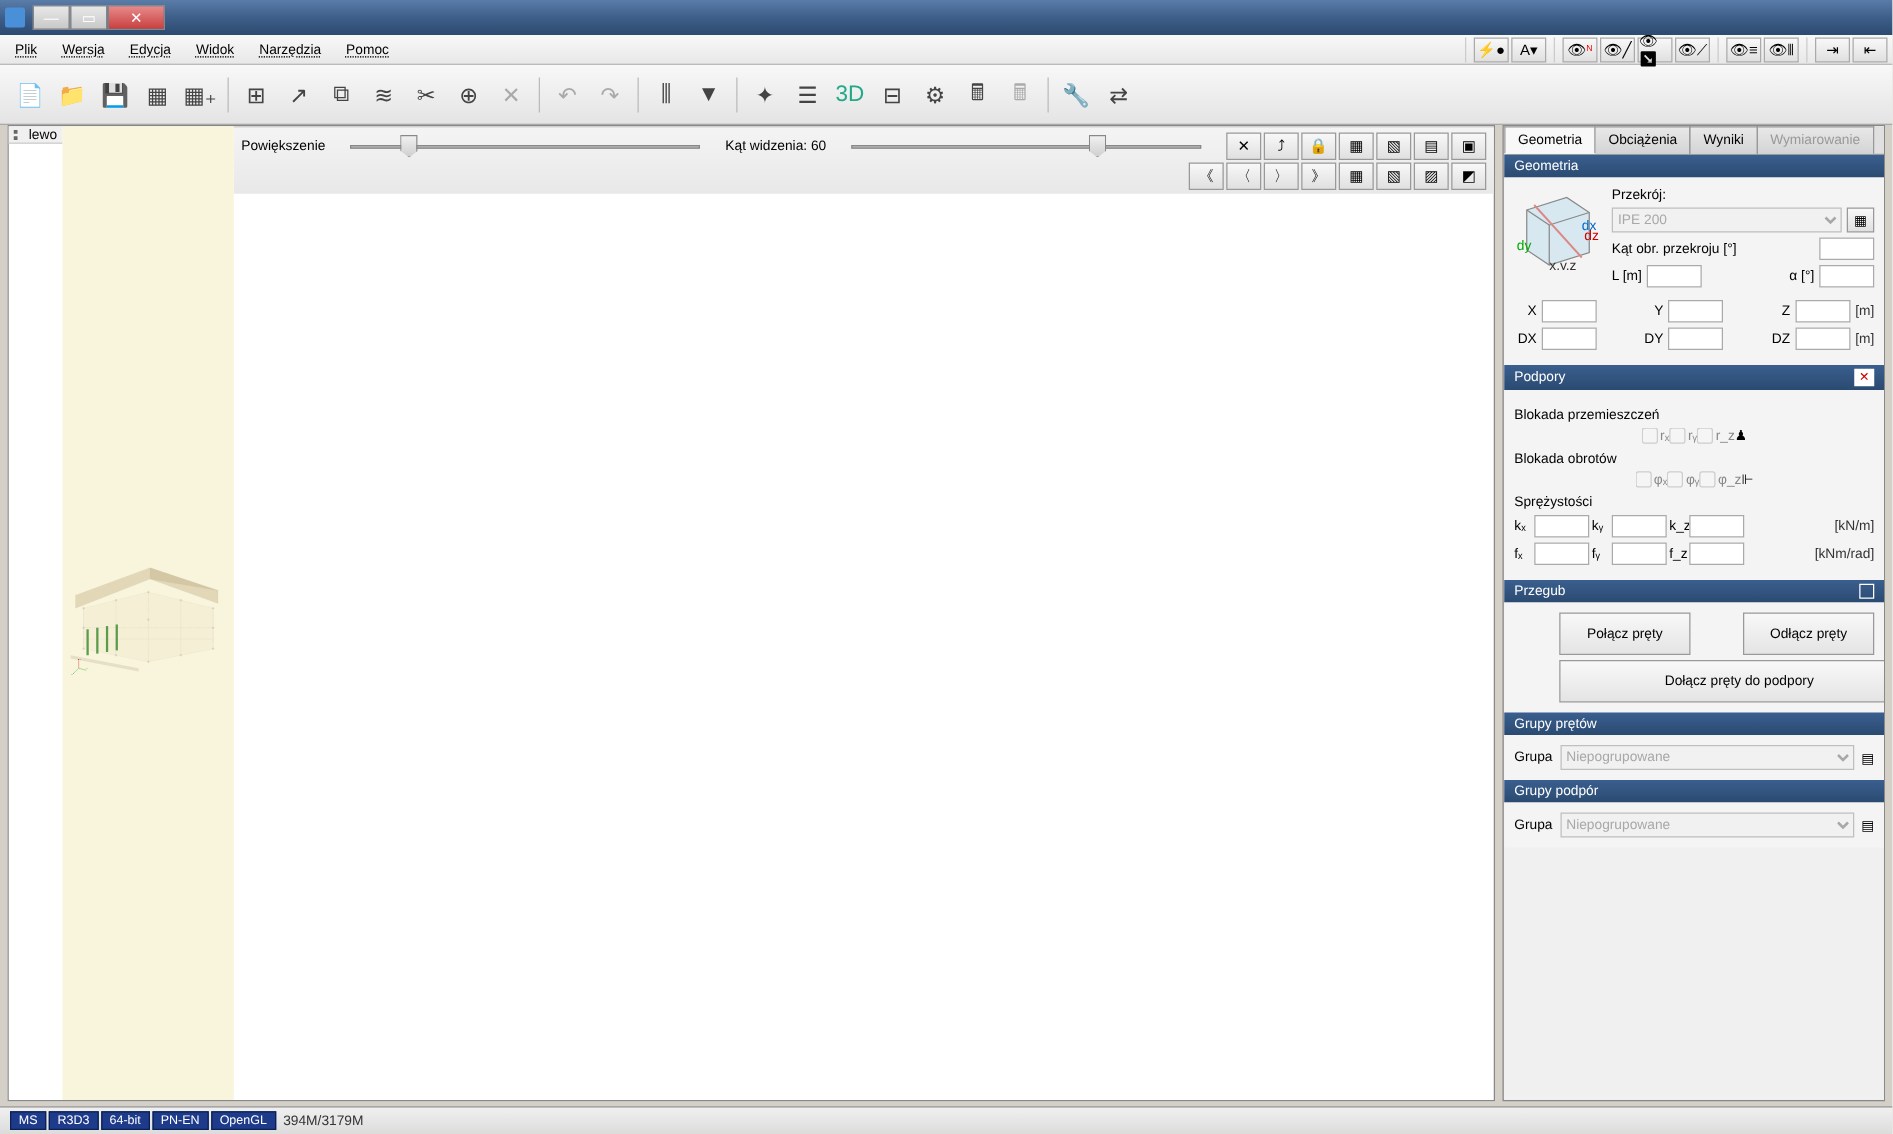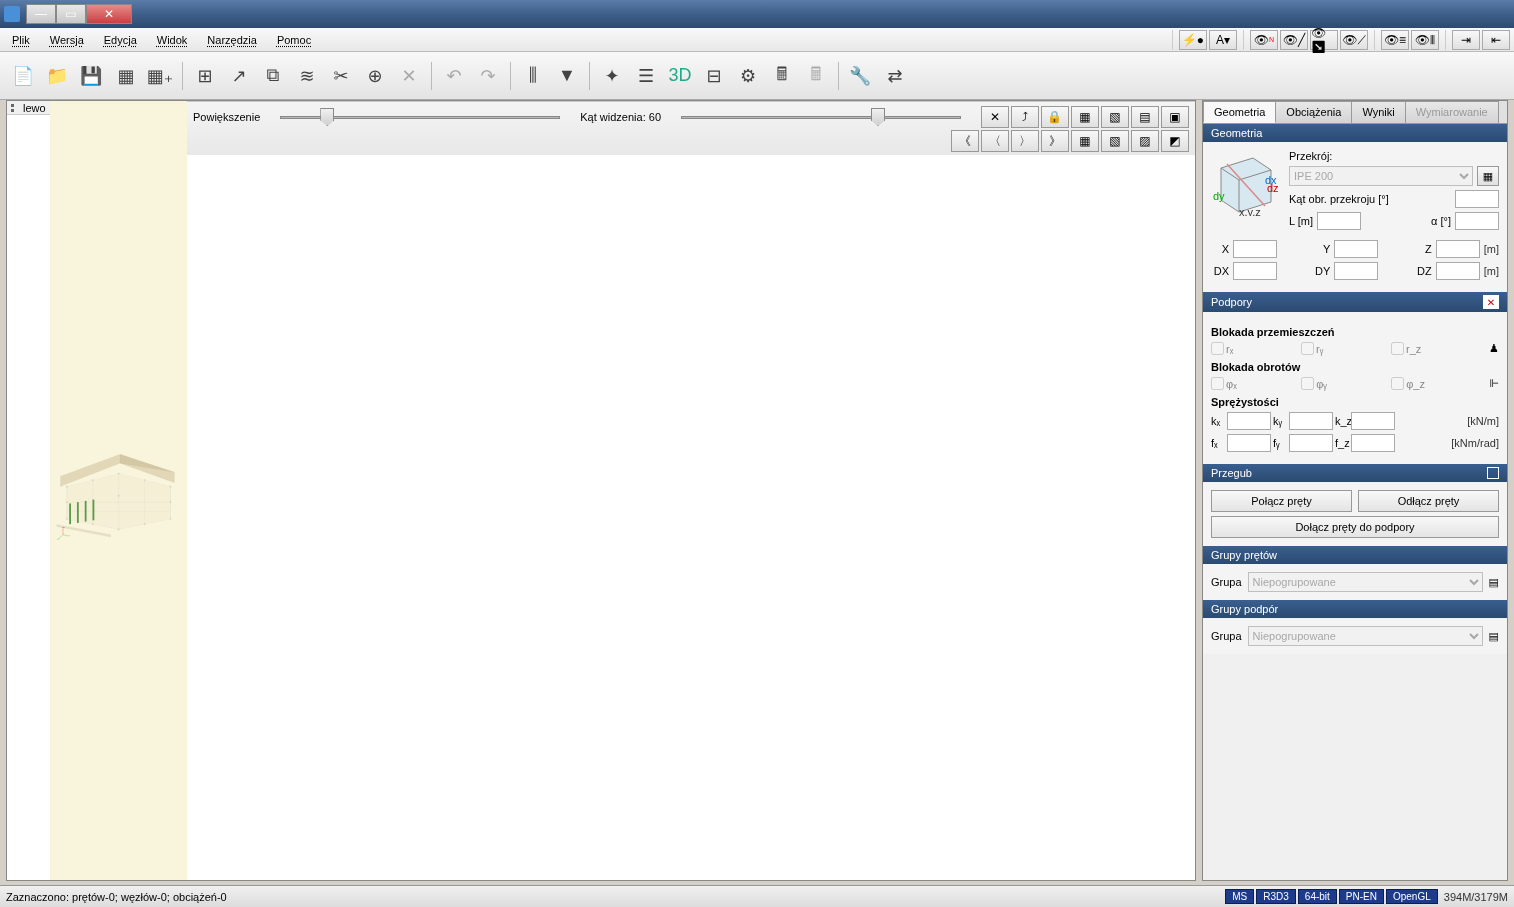--- a/index.html
+++ b/index.html
@@ -61,33 +61,33 @@
 .geo-top { display: flex; gap: 8px; }
 .geo-cube { width: 70px; height: 66px; position: relative; }
 .geo-right { flex: 1; }
 .form-row { display: flex; align-items: center; gap: 4px; margin-bottom: 4px; font-size: 11px; }
 .form-row label { min-width: 18px; text-align: right; }
 .form-row input { width: 44px; height: 18px; border: 1px solid #aaa; padding: 0 2px; font-size: 11px; }
 .form-row select { flex:1; height: 20px; border: 1px solid #aaa; background: #f0f0f0; font-size: 11px; color: #888; }
 .form-row .icon-btn { width: 22px; height: 20px; border: 1px solid #999; background: linear-gradient(#f8f8f8,#e0e0e0); display: flex; align-items: center; justify-content: center; cursor: pointer; }
 .unit { color: #333; font-size: 11px; }
 
-.sub-hdr { font-weight: bold; margin: 6px 0 4px; font-size: 11px; position: relative; }
+.sub-hdr { font-weight: normal; margin: 6px 0 4px; font-size: 11px; position: relative; }
 .sub-hdr::after { content:""; position: absolute; top: 50%; left: 100%; width: 200px; height: 1px; }
 
-.checks-row { display: flex; justify-content: space-between; align-items: center; margin-bottom: 6px; }
+.checks-row { display: flex; justify-content: center; align-items: center; margin-bottom: 6px; }
 .chk { display: flex; align-items: center; gap: 2px; color: #888; font-size: 11px; }
 .chk input { width: 13px; height: 13px; }
 
 .spring-row { display: flex; align-items: center; gap: 2px; margin-bottom: 4px; }
 .spring-row label { width: 14px; font-size: 11px; }
 .spring-row input { width: 44px; height: 18px; border: 1px solid #aaa; }
 .spring-row .unit { margin-left: auto; }
 
-.btn-wide { height: 22px; border: 1px solid #999; background: linear-gradient(#f8f8f8,#e4e4e4); cursor: pointer; font-size: 11px; padding: 0 8px; }
+.btn-wide { height: 34px; border: 1px solid #999; background: linear-gradient(#f8f8f8,#e4e4e4); cursor: pointer; font-size: 11px; padding: 0 8px; margin-left: 36px; }
 .btn-row2 { display: flex; gap: 6px; }
 .btn-row2 .btn-wide { flex: 1; }
 
 .grp-row { display: flex; align-items: center; gap: 6px; }
 .grp-row label { font-size: 11px; }
 .grp-row select { flex: 1; height: 20px; border: 1px solid #aaa; background:#f0f0f0; color:#888; font-size:11px; }
 
 
 .statusbar { position: absolute; bottom: 0; left: 0; right: 0; height: 22px; background: linear-gradient(#f0f0f0,#dcdcdc); border-top: 1px solid #999; display: flex; align-items: center; padding: 0 6px; font-size: 11px; }
 .statusbar .st-left { flex: 1; }
@@ -434,20 +434,19 @@
         <label>Grupa</label>
         <select disabled=""><option>Niepogrupowane</option></select>
         <div class="icon-btn">▤</div>
       </div>
     </div>
 
   </div>
 </div>
 
 <div class="statusbar">
-  <div class="st-left">Zaznaczono: prętów-0; węzłów-0; obciążeń-0</div>
   <span class="badge">MS</span>
   <span class="badge">R3D3</span>
   <span class="badge">64-bit</span>
   <span class="badge">PN-EN</span>
   <span class="badge">OpenGL</span>
   <span class="mem">394M/3179M</span>
 </div>
 
 </body></html>

